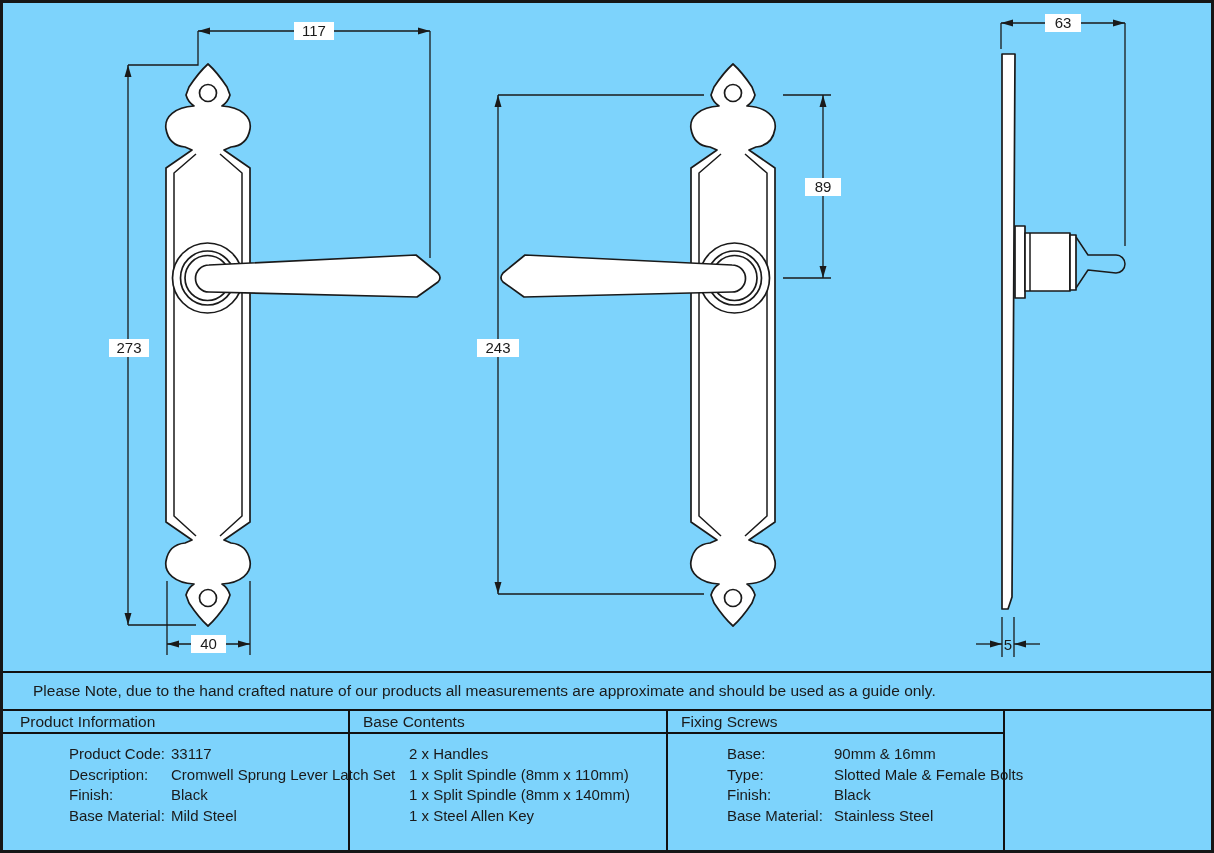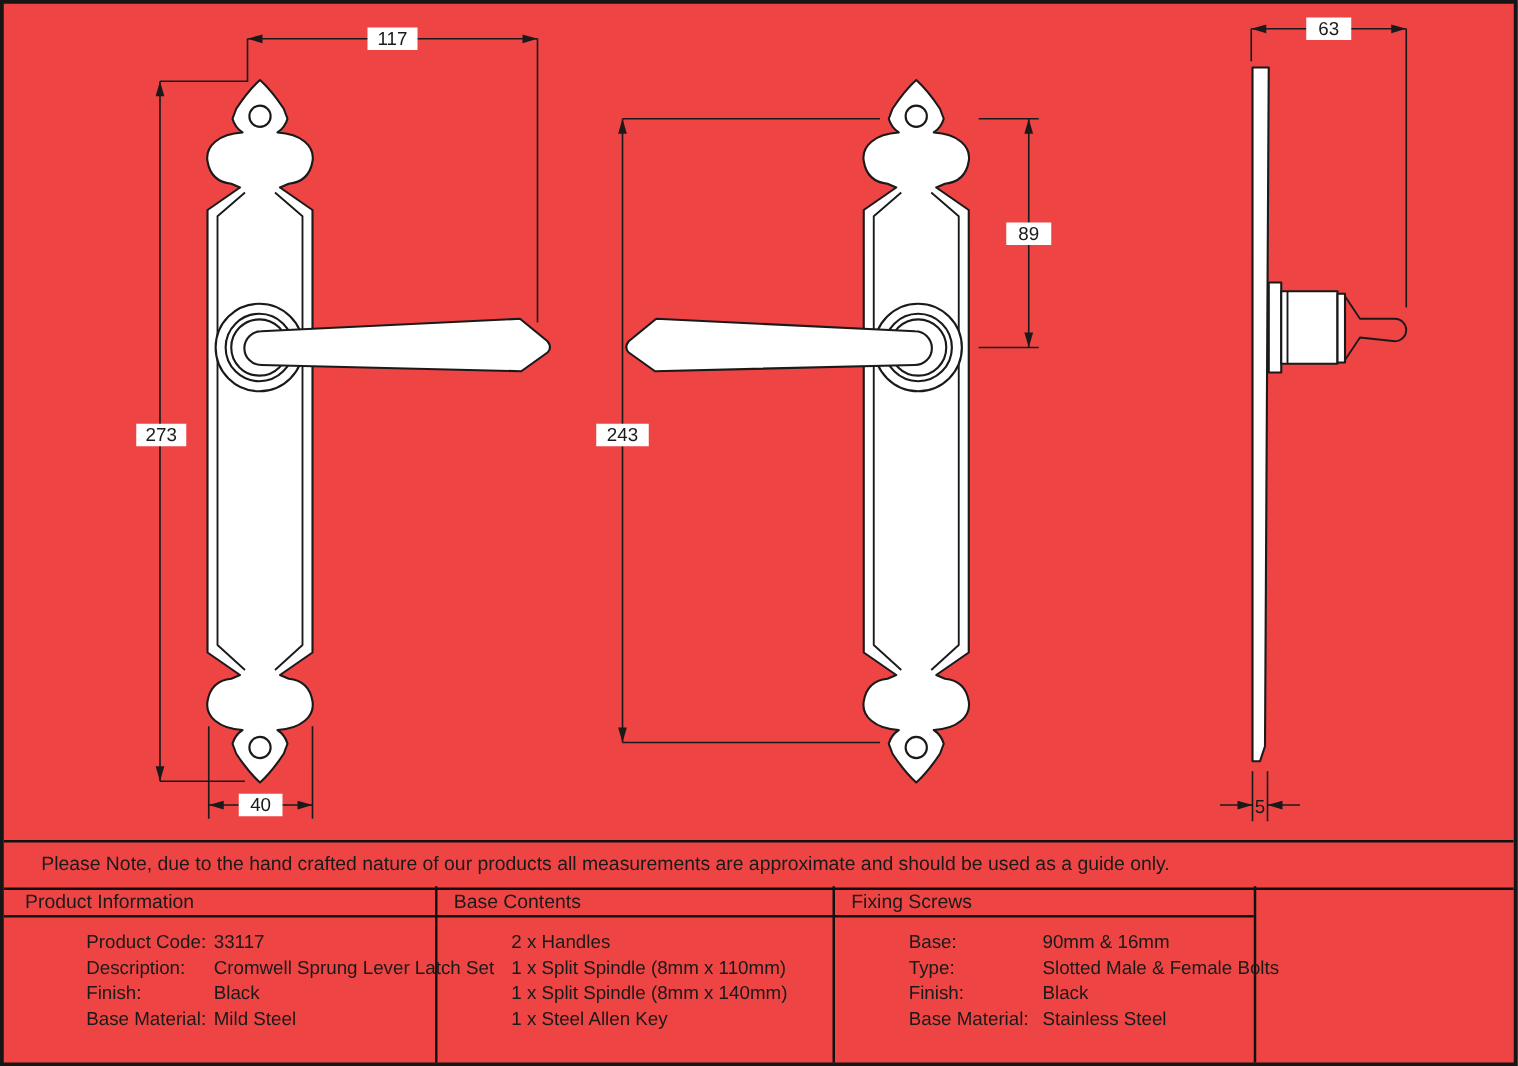--- a/index.html
+++ b/index.html
@@ -1,17 +1,17 @@
 <!DOCTYPE html>
 <html><head>
 <meta charset="utf-8">
 <style>
   html,body{margin:0;padding:0;background:#2a2a2a;}
   .sheet{
-    position:relative;width:1214px;height:853px;background:#ef4444;
+    position:relative;width:1214px;height:853px;background:#7dd3fc;
     border:3px solid #161616;box-sizing:border-box;overflow:hidden;
     font-family:"Liberation Sans",sans-serif;color:#1a1a1a;
   }
   svg text{font-family:"Liberation Sans",sans-serif;}
   .dim-label{font-size:15px;fill:#1a1a1a;}
   .part{fill:#fff;stroke:#1a1a1a;stroke-width:1.7;stroke-linejoin:round;}
   .partline{fill:none;stroke:#1a1a1a;stroke-width:1.5;stroke-linejoin:round;}
   .dim{stroke:#1a1a1a;stroke-width:1.3;fill:none;}
   .arr{fill:#1a1a1a;stroke:none;}
   .gap{fill:#fff;stroke:none;}

